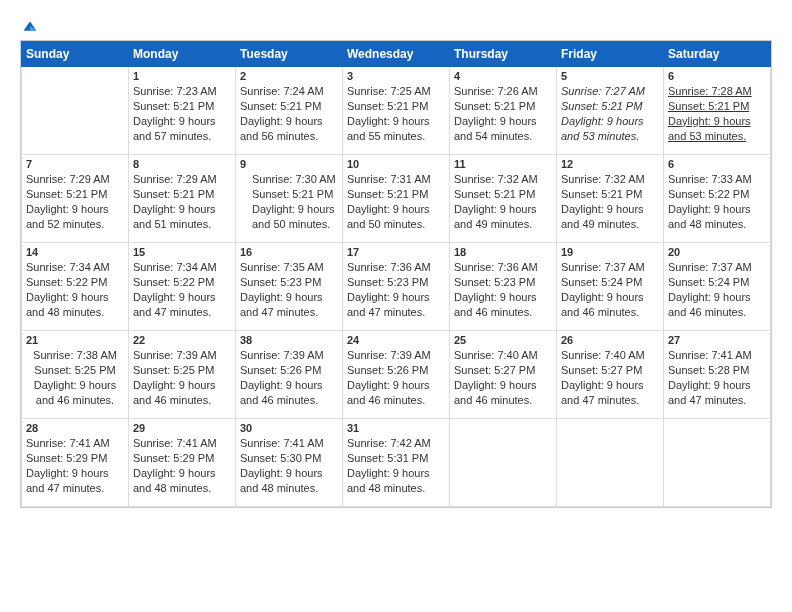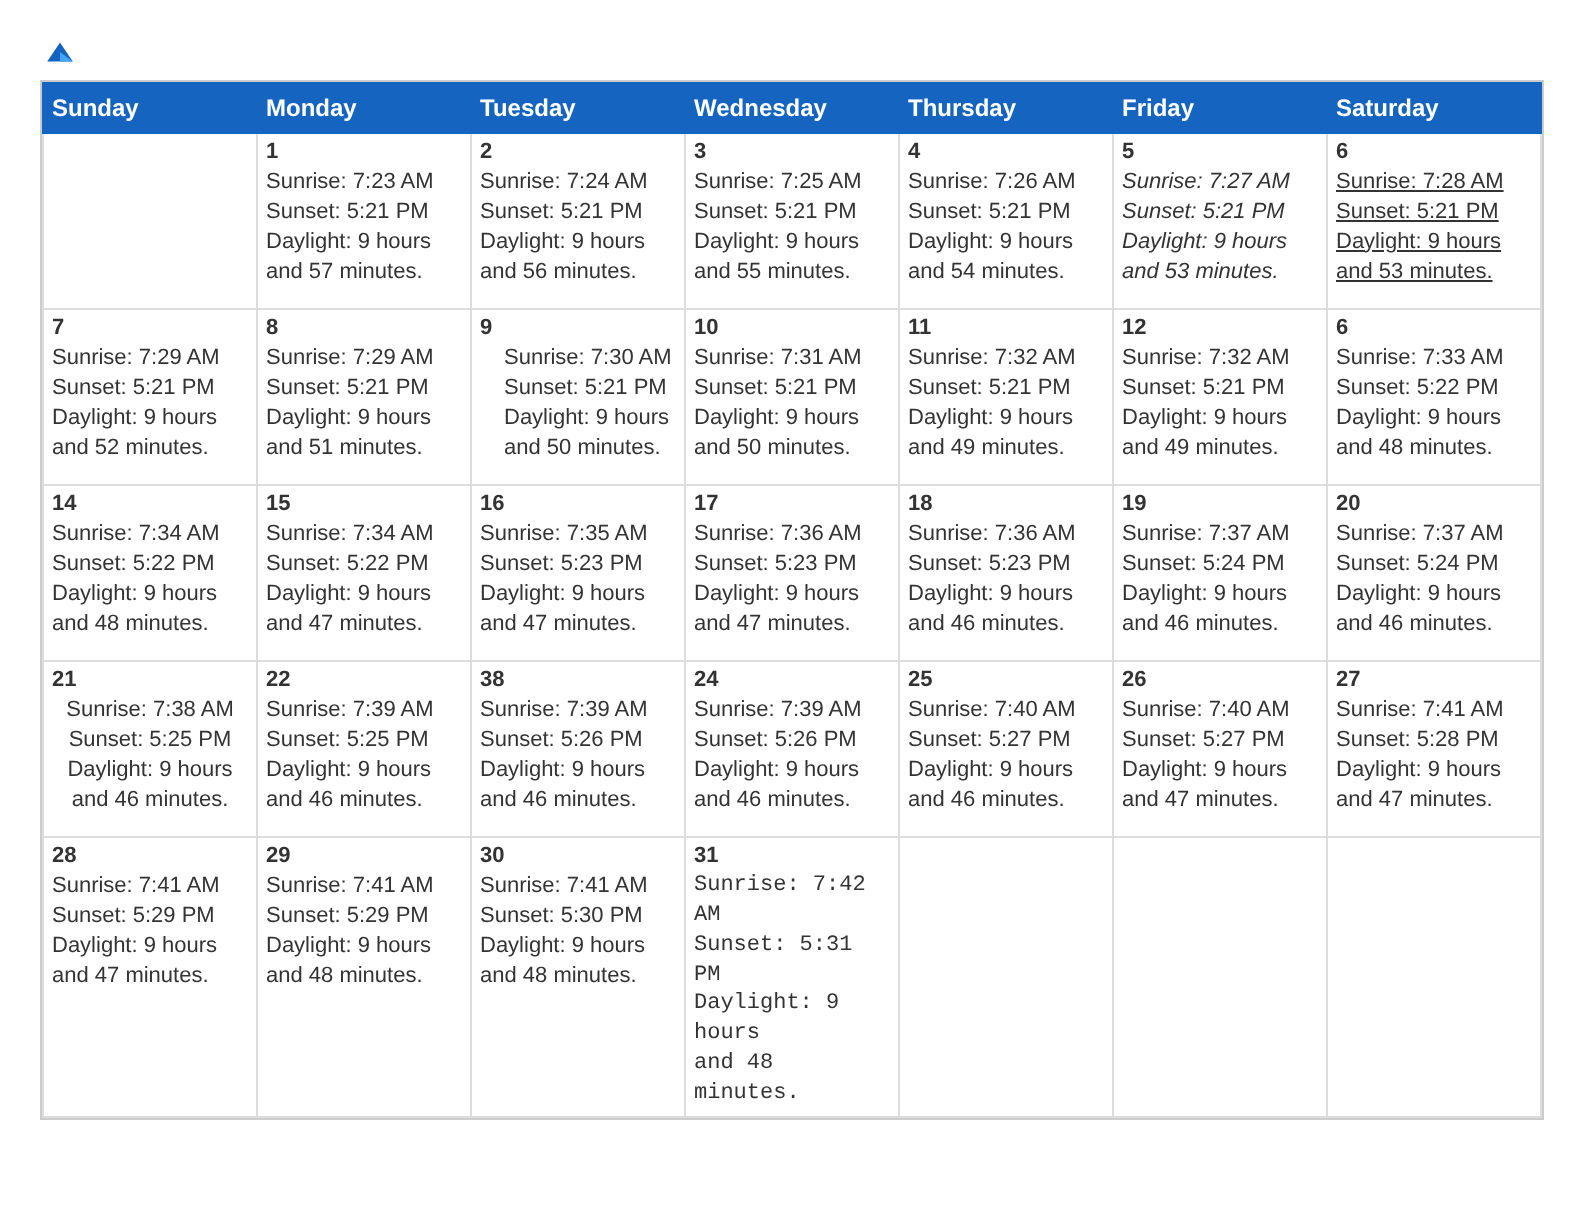--- a/index.html
+++ b/index.html
@@ -353,21 +353,21 @@
             </td>
             <td>
               <span class="day-number">30</span>
               <div class="day-info" style="white-space: pre-line;">Sunrise: 7:41 AM
 Sunset: 5:30 PM
 Daylight: 9 hours
 and 48 minutes.</div>
             </td>
             <td>
               <span class="day-number">31</span>
-              <div class="day-info" style="white-space: pre-line; font-family: Liberation Mono, monospace;">Sunrise: 7:42 AM
+              <div class="day-info" style="white-space: pre-line;">Sunrise: 7:42 AM
 Sunset: 5:31 PM
 Daylight: 9 hours
 and 48 minutes.</div>
             </td>
             <td></td>
             <td></td>
             <td></td>
           </tr>
         </tbody>
     </table>

